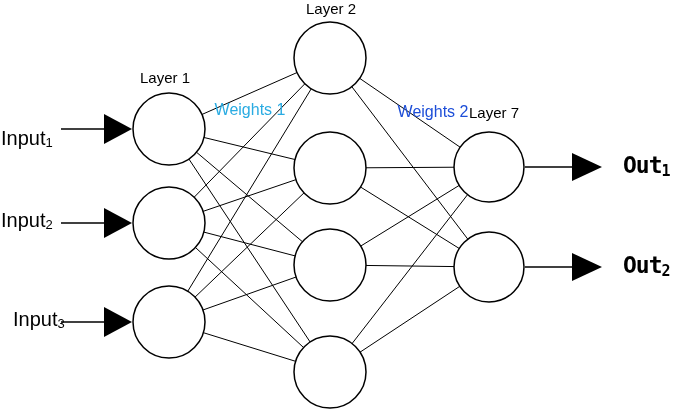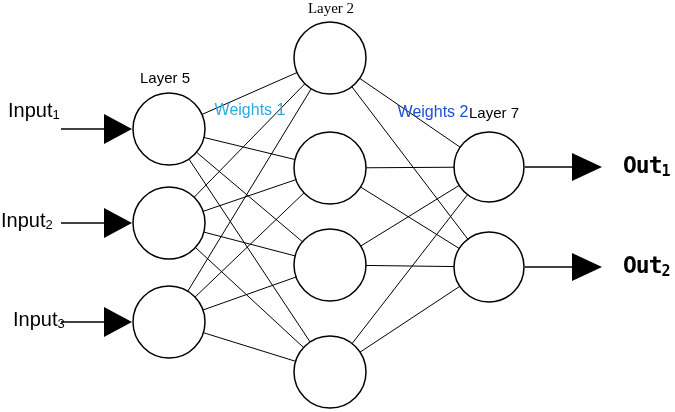--- a/index.html
+++ b/index.html
@@ -65,27 +65,27 @@
       <circle cx="169" cy="223" r="36" fill="#ffffff" stroke="#000000" stroke-width="1.5"></circle>
       <circle cx="169" cy="322" r="36" fill="#ffffff" stroke="#000000" stroke-width="1.5"></circle>
       <circle cx="330" cy="58" r="36" fill="#ffffff" stroke="#000000" stroke-width="1.5"></circle>
       <circle cx="330" cy="168" r="36" fill="#ffffff" stroke="#000000" stroke-width="1.5"></circle>
       <circle cx="330" cy="265" r="36" fill="#ffffff" stroke="#000000" stroke-width="1.5"></circle>
       <circle cx="330" cy="372" r="36" fill="#ffffff" stroke="#000000" stroke-width="1.5"></circle>
       <circle cx="489" cy="167" r="35" fill="#ffffff" stroke="#000000" stroke-width="1.5"></circle>
       <circle cx="489" cy="267" r="35" fill="#ffffff" stroke="#000000" stroke-width="1.5"></circle>
     </svg>
 
-  <div class="lbl layer-lbl" style="left: 165px; top: 70px;">Layer 5</div>
-  <div class="lbl layer-lbl" style="left: 331px; top: 1px; font-family: Liberation Serif, serif;">Layer 2</div>
+  <div class="lbl layer-lbl" style="left: 165px; top: 70px;">Layer 1</div>
+  <div class="lbl layer-lbl" style="left: 331px; top: 1px;">Layer 2</div>
   <div class="lbl layer-lbl" style="left: 494px; top: 105px;">Layer 7</div>
 
   <div class="lbl weights-lbl" style="left: 250px; top: 58px; color: rgb(41, 171, 226);">Weights 1</div>
   <div class="lbl weights-lbl" style="left: 433px; top: 60px; color: #1d4ed8;">Weights 2</div>
 
-  <div class="lbl input-lbl" style="left: 1px; top: 100px; padding-left: 7px;"><span>Input</span><span class="sub">1</span></div>
+  <div class="lbl input-lbl" style="left: 1px; top: 128px;"><span>Input</span><span class="sub">1</span></div>
   <div class="lbl input-lbl" style="left: 1px; top: 210px;"><span>Input</span><span class="sub">2</span></div>
   <div class="lbl input-lbl" style="left: 1px; top: 309px; padding-left: 12px;"><span>Input</span><span class="sub">3</span></div>
 
   <div class="lbl out-lbl" style="left: 605px; top: 153px;"><span>Out</span><span class="sub">1</span></div>
   <div class="lbl out-lbl" style="left: 605px; top: 253px;"><span>Out</span><span class="sub">2</span></div>
 
 </div>
 
 </body></html>

